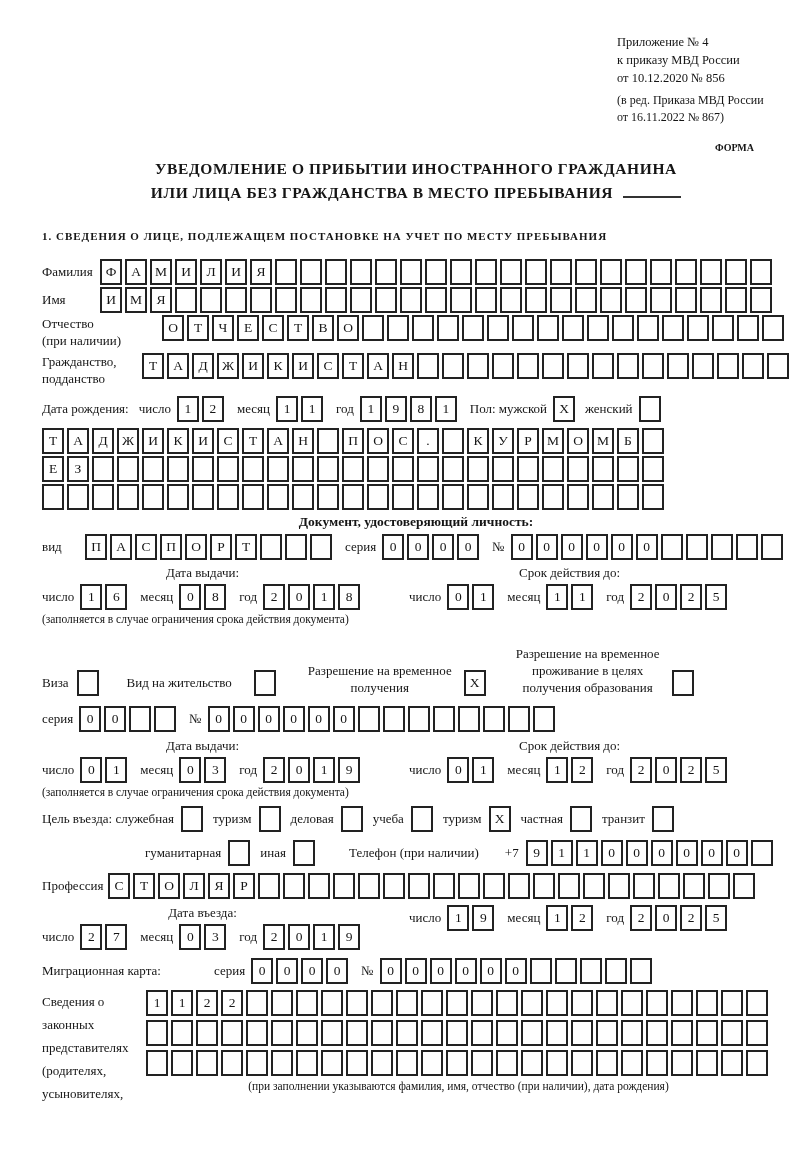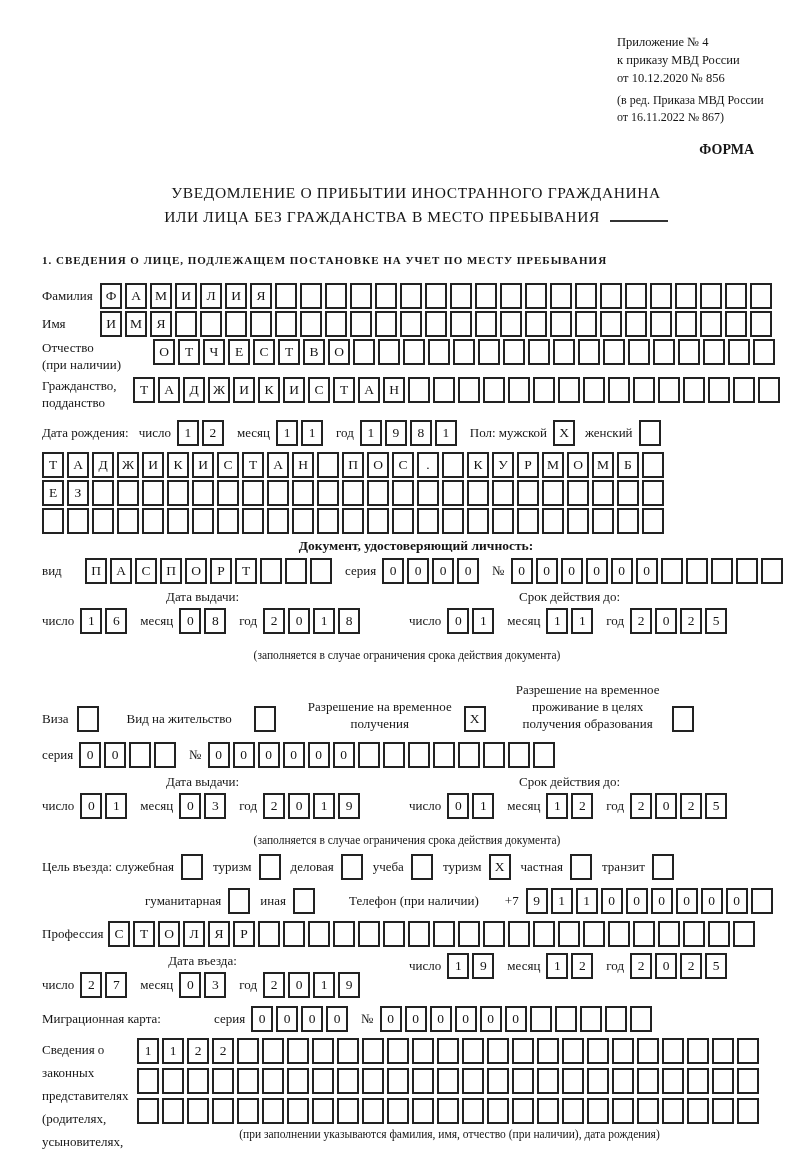--- a/index.html
+++ b/index.html
@@ -2,44 +2,44 @@
 <html><head>
 <meta charset="utf-8">
 <style>
   html,body { margin:0; padding:0; background:#fff; }
   body { width:800px; height:1163px; color:#151515; overflow:hidden;
          font-family:"Liberation Serif","DejaVu Serif",serif; position:relative; }
   .page { padding:34px 10px 0 42px; }
 
   .hdr-right { margin-left:575px; font-size:12.5px; line-height:1.42; }
   .hdr-right .amend { margin-top:5px; font-size:12px; }
-  .forma { text-align:right; padding-right:36px; margin-top:16px; font-weight:bold; font-size:14px; }
-
-  .title { text-align:center; font-weight:normal; font-size:15.5px; letter-spacing:0.6px; margin-top:24px; line-height:1.45; }
+  .forma { text-align:right; padding-right:36px; margin-top:16px; font-weight:bold; font-size:10px; }
+
+  .title { text-align:center; font-weight:bold; font-size:15.5px; letter-spacing:0.6px; margin-top:5px; line-height:1.45; }
   .uslot { display:inline-block; width:58px; border-bottom:2px solid #333; height:0.95em; margin-left:10px; }
 
   .sec-heading { text-align:left; font-weight:bold; font-size:11px; letter-spacing:1px; margin-top:26px; white-space:nowrap; }
 
   .form-body { margin-top:17px; }
   .row { display:flex; align-items:center; margin-bottom:2px; }
-  .row-top { align-items:flex-start; }
+  .row-top { align-items:flex-start;gap:9px; }
   .lbl { font-size:13px; flex-shrink:0; }
   .lbl div { line-height:17px; }
   .cells { white-space:nowrap; font-weight:normal; }
   .cell { display:inline-block; width:18px; height:22px; border:2px solid #222; margin-right:3px;
           text-align:center; font-size:13.5px; line-height:22px; vertical-align:middle; }
   .cbbox .cell { margin-right:0; }
   .gap-s { display:inline-block; width:6px; }
 
   .dl { font-size:13px; margin:0 6px 0 10px; }
   .dl.first { margin-left:0; }
   .dates-pair { display:flex; margin-top:8px; }
   .dgroup .dhead { text-align:center; font-size:13px; margin-bottom:3px; }
   .dgroup .dline { display:flex; align-items:center; }
-  .dnote { font-size:11.5px; text-align:center; padding-right:18px; margin-top:15px; }
+  .dnote { font-size:11.5px; text-align:left; padding-right:18px; margin-top:3px; }
   .bold-center { text-align:center; font-weight:bold; font-size:13.5px; margin:4px 0 4px 0; }
 
   .intro { font-size:13.5px; line-height:1.65; margin-top:8px; }
   .opt-row { display:flex; align-items:flex-end; margin-top:20px; font-size:13px; }
   .opt-lbl { text-align:center; line-height:17px; }
   .opt-row .cbbox { margin:0 14px 0 8px; }
   .purpose-row { display:flex; align-items:center; font-size:13px; margin-top:8px; }
   .purpose-row .cbbox { margin:0 10px 0 7px; }
 
   .rep-note { font-size:11.5px; text-align:center; margin-top:4px; }

